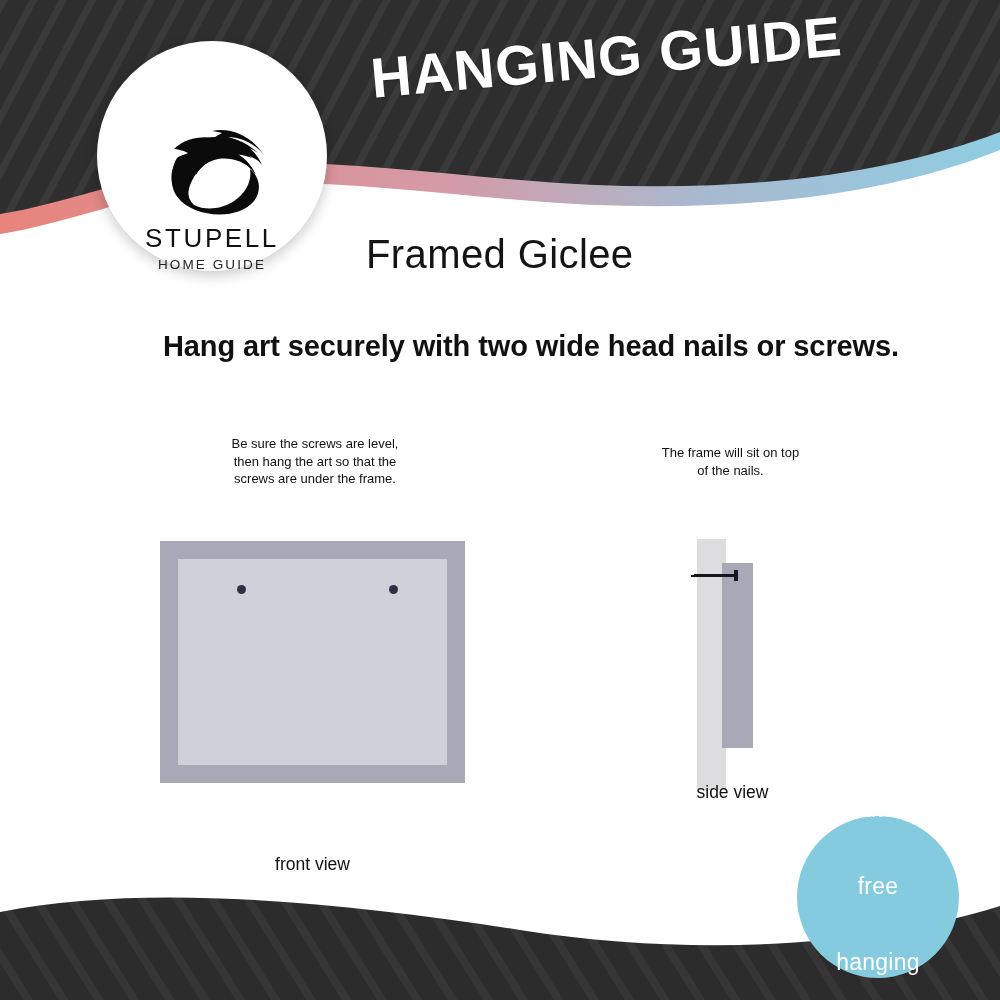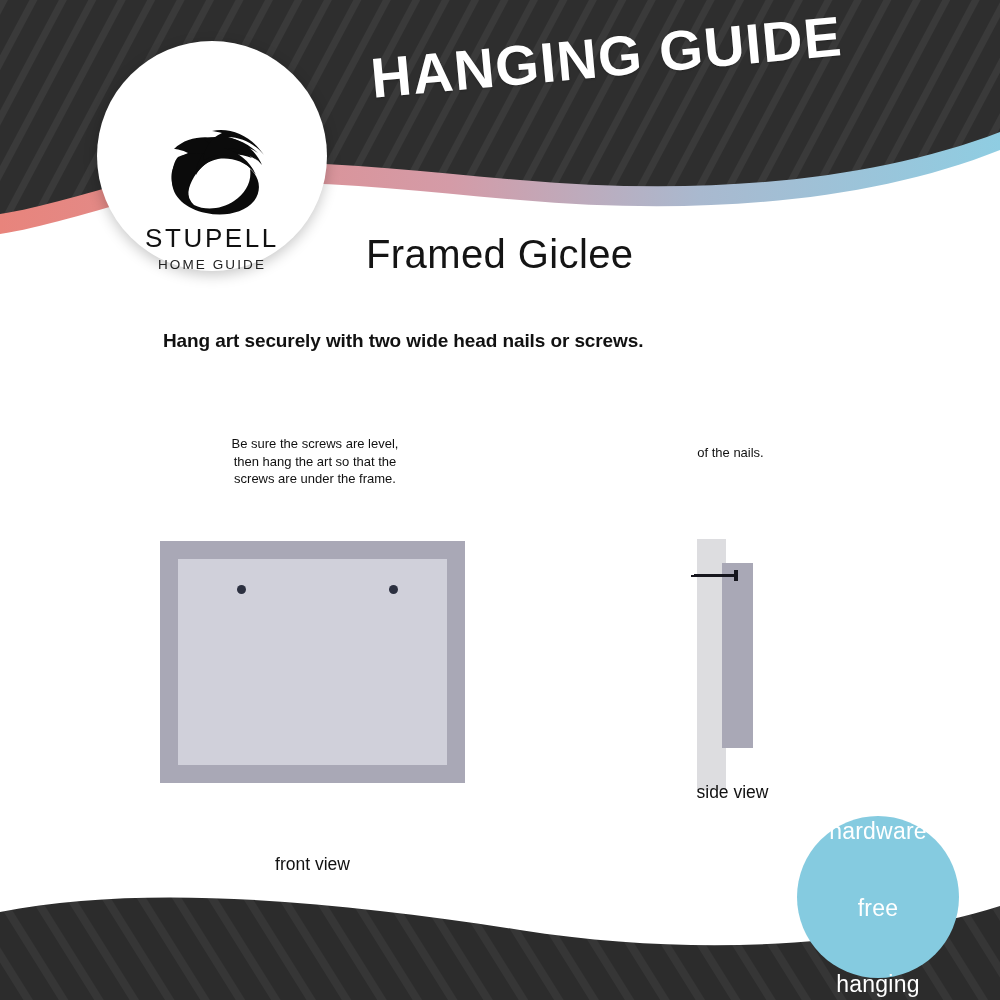--- a/index.html
+++ b/index.html
@@ -93,21 +93,21 @@
     color: #141414;
     letter-spacing: 0.4px;
     white-space: nowrap;
     z-index: 3;
   }
   .lede {
     position: absolute;
     left: 163px;
     top: 330px;
     width: 740px;
-    font-size: 19px;
+    font-size: 29px;
     font-weight: 700;
     color: #111111;
     letter-spacing: -0.1px;
     white-space: nowrap;
     z-index: 3;
   }
 
   
   .caption {
     position: absolute;
@@ -233,21 +233,21 @@
     position: absolute;
     left: 797px;
     top: 816px;
     width: 162px;
     height: 162px;
     border-radius: 50%;
     background: #85cbe0;
     display: flex;
     flex-direction: column;
     align-items: center;
-    justify-content: space-between;
+    justify-content: flex-end;
     z-index: 6;
     gap: 46px;
   }
   .hf-line {
     color: #ffffff;
     font-size: 23px;
     font-weight: 400;
     line-height: 1.33;
     letter-spacing: 0.2px;
   }
@@ -346,20 +346,21 @@
   <div class="frame-front">
     <div class="frame-front-inner">
       <span class="screw-dot left"></span>
       <span class="screw-dot right"></span>
     </div>
   </div>
 
   <div class="view-label view-label-front">front view</div>
 
   <div class="caption caption-side">
+    <div>The frame will sit on top</div>
     <div>of the nails.</div>
   </div>
 
   <div class="frame-side">
     <span class="side-wall"></span>
     <span class="side-frame"></span>
     <span class="side-nail-tip"></span>
     <span class="side-nail-shaft"></span>
     <span class="side-nail-head"></span>
   </div>

